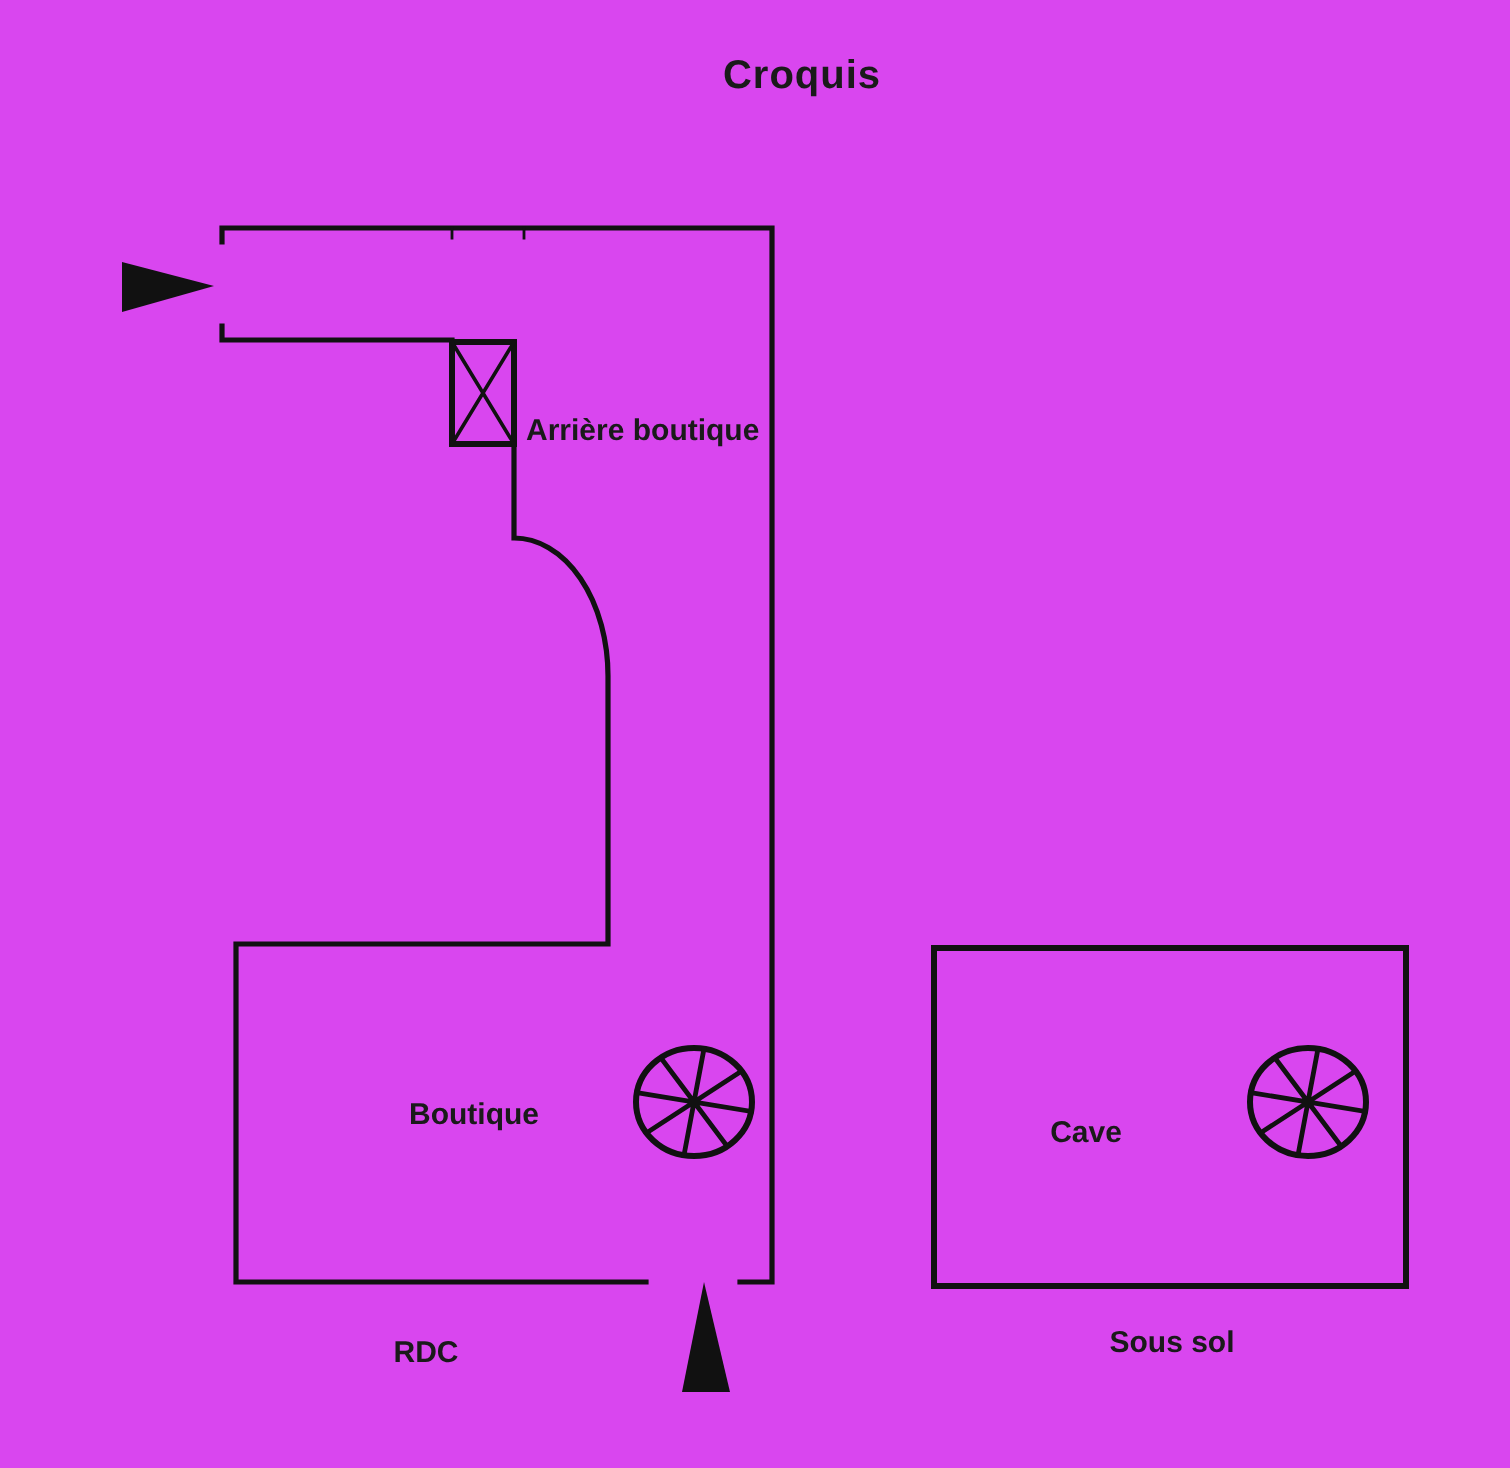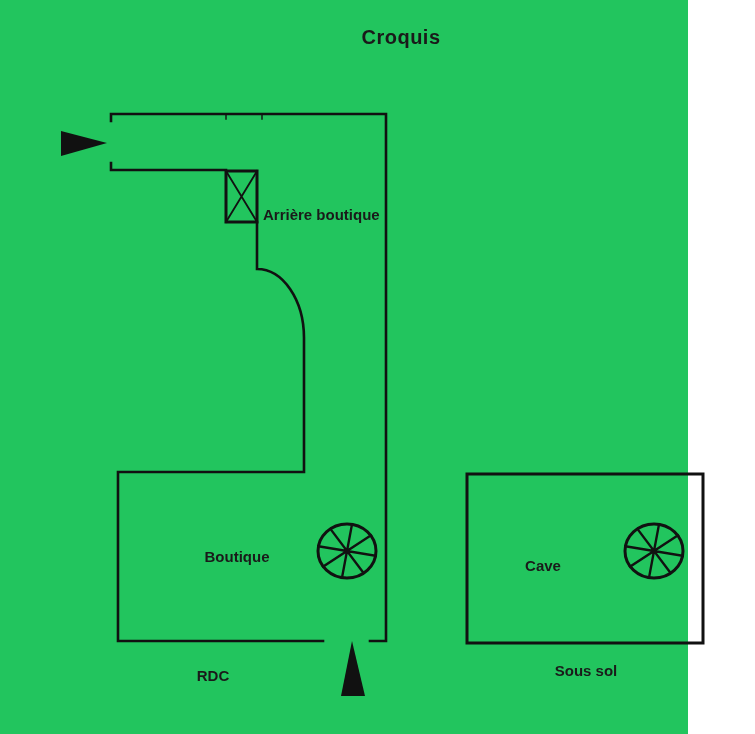--- a/index.html
+++ b/index.html
@@ -6,23 +6,23 @@
     margin: 0;
     padding: 0;
     background: #ffffff;
     width: 755px;
     height: 734px;
     overflow: hidden;
     font-family: "Liberation Sans", sans-serif;
   }
   .canvas-wrap {
     position: relative;
-    width: 688px;
+    width: 755px;
     height: 734px;
-    background: #22c55e;
+    background: #d946ef;
   }
   svg { display: block; }
   text {
     font-family: "Liberation Sans", sans-serif;
     font-weight: 700;
     fill: #1a1a1a;
   }
   .title-text { font-size: 20px; letter-spacing: 0.5px; }
   .room-text  { font-size: 15px; }
   .floor-text { font-size: 15px; }

